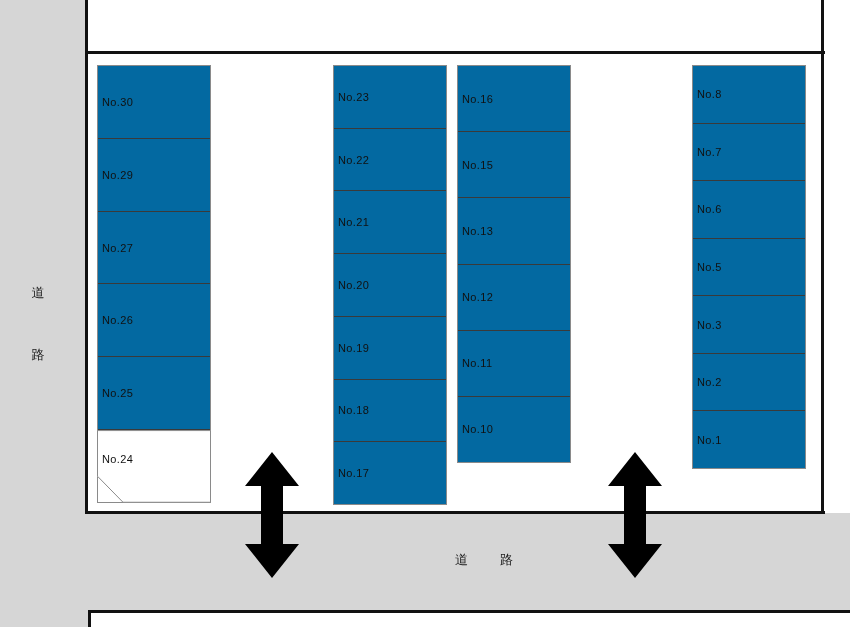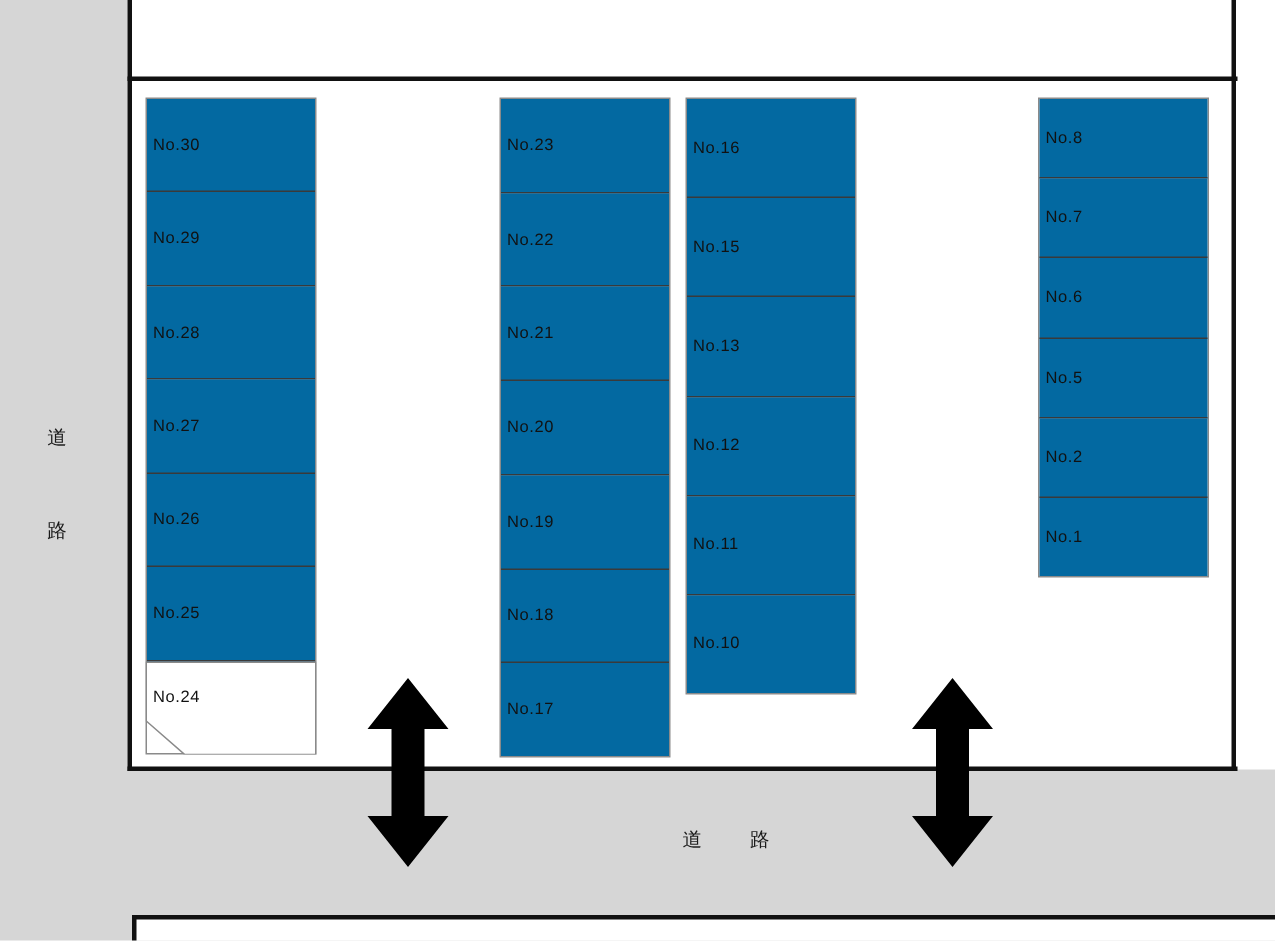--- a/index.html
+++ b/index.html
@@ -180,23 +180,20 @@
 
   <div id="columns-host">
       <div class="stall-col" style="left: 97px; top: 65px; width: 114px; height: 438px;">
         <div class="stall">
           <span class="stall-label">No.30</span>
         </div>
         <div class="stall">
           <span class="stall-label">No.29</span>
         </div>
         <div class="stall">
-          <span class="stall-label">No.28</span>
-        </div>
-        <div class="stall">
           <span class="stall-label">No.27</span>
         </div>
         <div class="stall">
           <span class="stall-label">No.26</span>
         </div>
         <div class="stall">
           <span class="stall-label">No.25</span>
         </div>
         <div class="stall chamfer">
           <div class="chamfer-shape">
@@ -243,32 +240,35 @@
         <div class="stall">
           <span class="stall-label">No.12</span>
         </div>
         <div class="stall">
           <span class="stall-label">No.11</span>
         </div>
         <div class="stall">
           <span class="stall-label">No.10</span>
         </div>
       </div>
-      <div class="stall-col" style="left: 692px; top: 65px; width: 114px; height: 320px;">
+      <div class="stall-col" style="left: 692px; top: 65px; width: 114px; height: 404px;">
         <div class="stall">
           <span class="stall-label">No.8</span>
         </div>
         <div class="stall">
           <span class="stall-label">No.7</span>
         </div>
         <div class="stall">
           <span class="stall-label">No.6</span>
         </div>
         <div class="stall">
           <span class="stall-label">No.5</span>
+        </div>
+        <div class="stall">
+          <span class="stall-label">No.3</span>
         </div>
         <div class="stall">
           <span class="stall-label">No.2</span>
         </div>
         <div class="stall">
           <span class="stall-label">No.1</span>
         </div>
       </div>
     </div>
 

